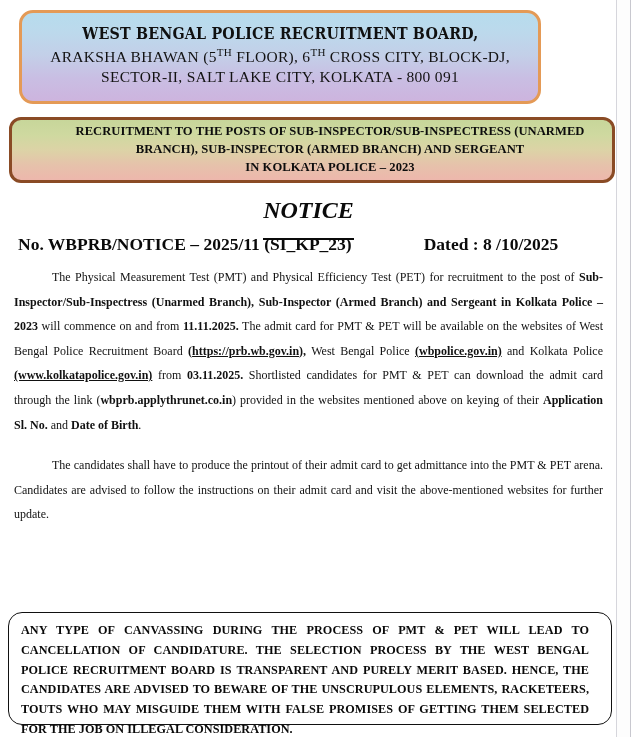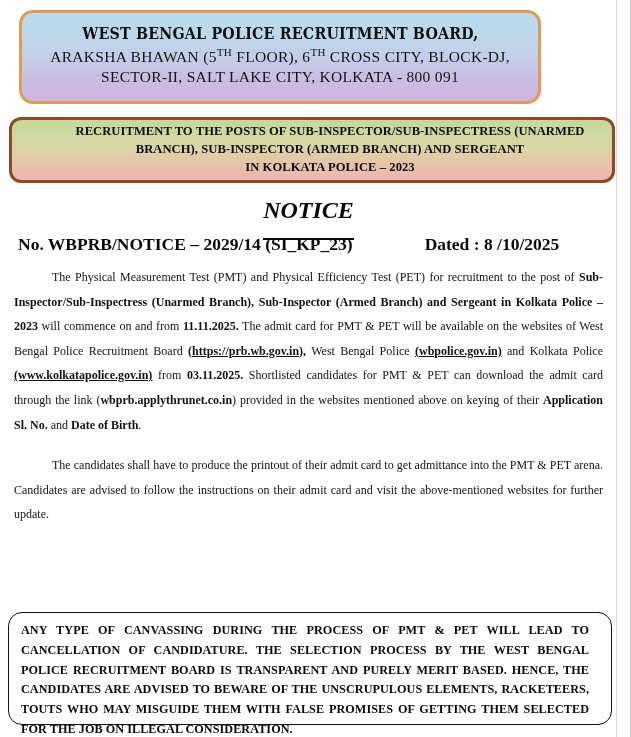--- a/index.html
+++ b/index.html
@@ -202,21 +202,21 @@
 
   <div class="hdr-box-2">
     <div class="l">RECRUITMENT TO THE POSTS OF SUB-INSPECTOR/SUB-INSPECTRESS (UNARMED</div>
     <div class="l">BRANCH), SUB-INSPECTOR (ARMED BRANCH) AND SERGEANT</div>
     <div class="l">IN KOLKATA POLICE – 2023</div>
   </div>
 
   <div class="notice-title"><span>NOTICE</span></div>
 
   <div class="ref-line">
-    <span class="ref-no">No. WBPRB/NOTICE – 2029/14 (SI_KP_23)</span>
+    <span class="ref-no">No. WBPRB/NOTICE – 2025/11 (SI_KP_23)</span>
     <span class="ref-gap"></span>
     <span class="ref-date">Dated : 8 /10/2025</span>
   </div>
 
   <div class="body-wrap">
     <p class="para p1"><span>The Physical Measurement Test (PMT) and Physical Efficiency Test (PET) for recruitment to the post of </span><b>Sub-Inspector/Sub-Inspectress (Unarmed Branch), Sub-Inspector (Armed Branch) and Sergeant in Kolkata Police – 2023</b><span> will commence on and from </span><b>11.11.2025.</b><span> The admit card for PMT &amp; PET will be available on the websites of West Bengal Police Recruitment Board </span><b class="nolink">(</b><u class="lnk">https://prb.wb.gov.in</u><b class="nolink">),</b><span> West Bengal Police </span><u class="lnk">(wbpolice.gov.in)</u><span> and Kolkata Police </span><u class="lnk">(www.kolkatapolice.gov.in)</u><span> from </span><b>03.11.2025.</b><span> Shortlisted candidates for PMT &amp; PET can download the admit card through the link (</span><b>wbprb.applythrunet.co.in</b><span>) provided in the websites mentioned above on keying of their </span><b>Application Sl. No.</b><span> and </span><b>Date of Birth</b><span>.</span></p>
 
     <p class="para p2">The candidates shall have to produce the printout of their admit card to get admittance into the PMT &amp; PET arena. Candidates are advised to follow the instructions on their admit card and visit the above-mentioned websites for further update.</p>
   </div>
 

